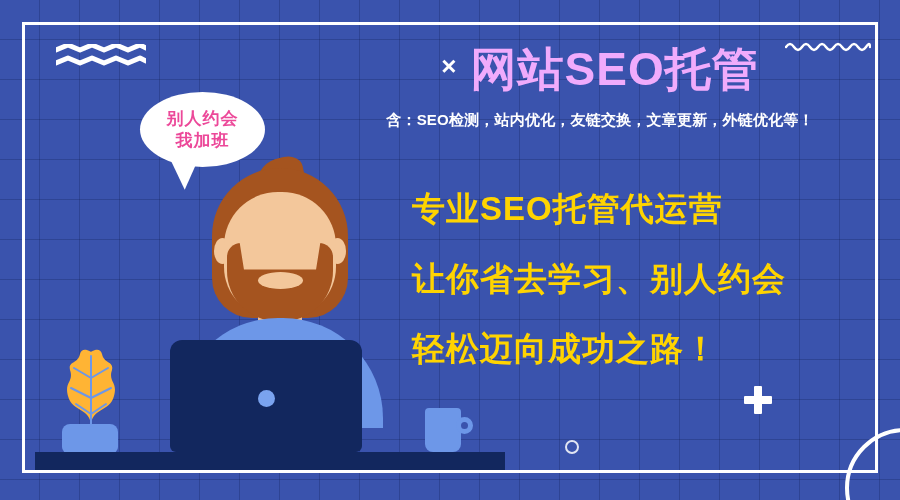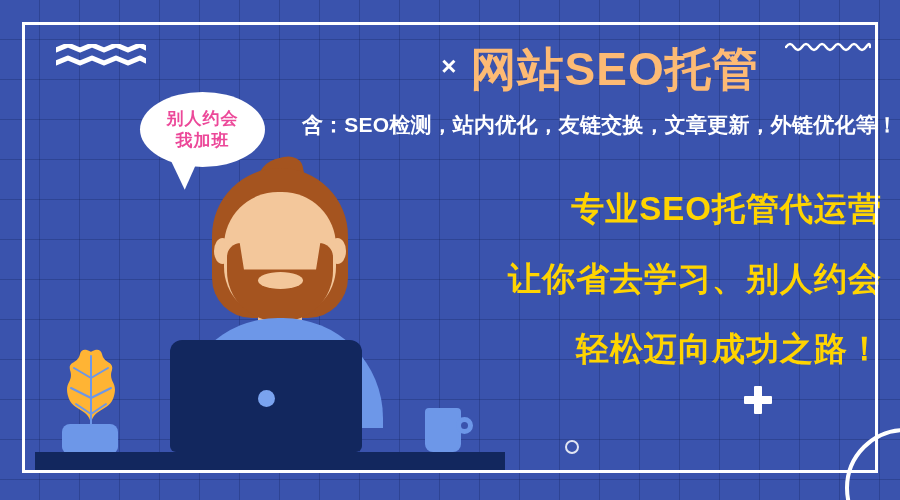--- a/index.html
+++ b/index.html
@@ -103,43 +103,43 @@
     gap: 14px;
   }
   .x-glyph {
     color: #ffffff;
     font-size: 26px;
     font-weight: bold;
     line-height: 1;
     padding-bottom: 6px;
   }
   .main-title {
-    color: #fdba74;
+    color: #f0abfc;
     font-size: 46px;
     font-weight: bold;
     letter-spacing: 1px;
     line-height: 1.1;
     white-space: nowrap;
   }
   .sub-title {
     color: #ffffff;
-    font-size: 21px;
+    font-size: 15px;
     font-weight: bold;
     margin-top: 16px;
     letter-spacing: 0.2px;
     white-space: nowrap;
   }
 
   
   #slogans {
     position: absolute;
     left: 412px;
     top: 192px;
     width: 470px;
-    text-align: right;
+    text-align: left;
   }
   .slogan {
     color: #ffd400;
     font-size: 33px;
     font-weight: bold;
     line-height: 1;
     margin-bottom: 37px;
     letter-spacing: 1px;
     white-space: nowrap;
   }

